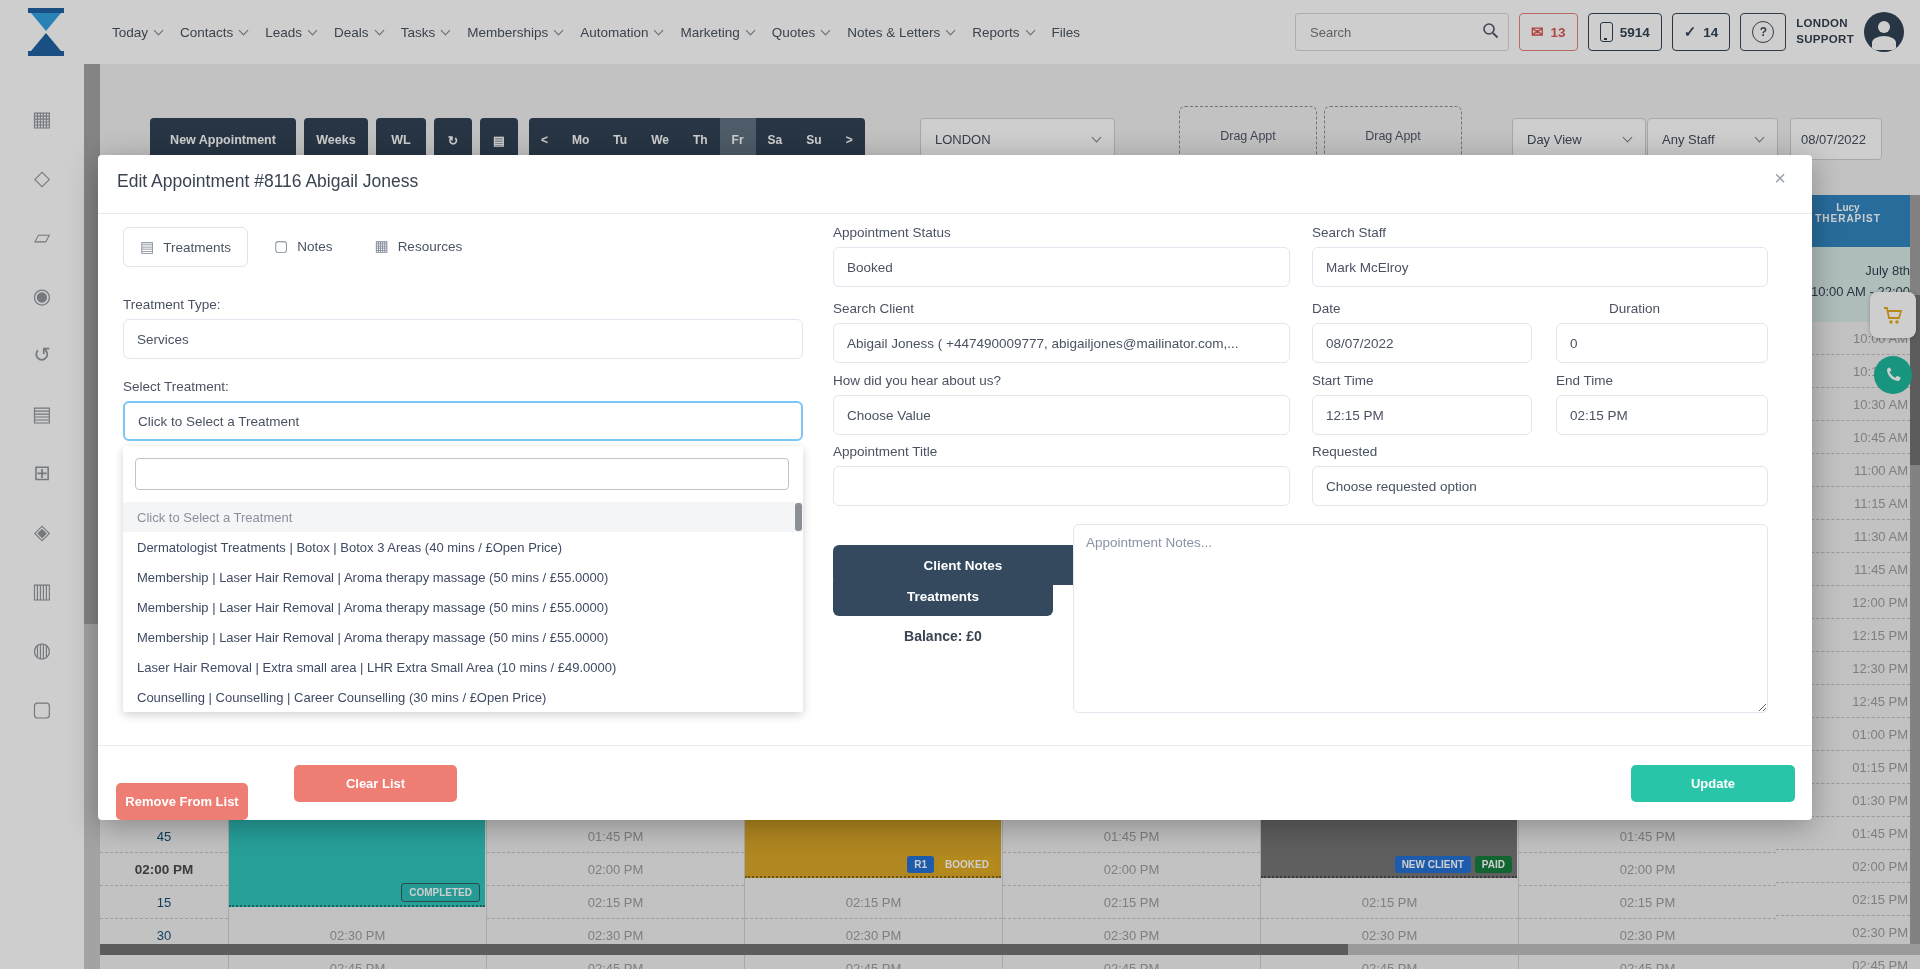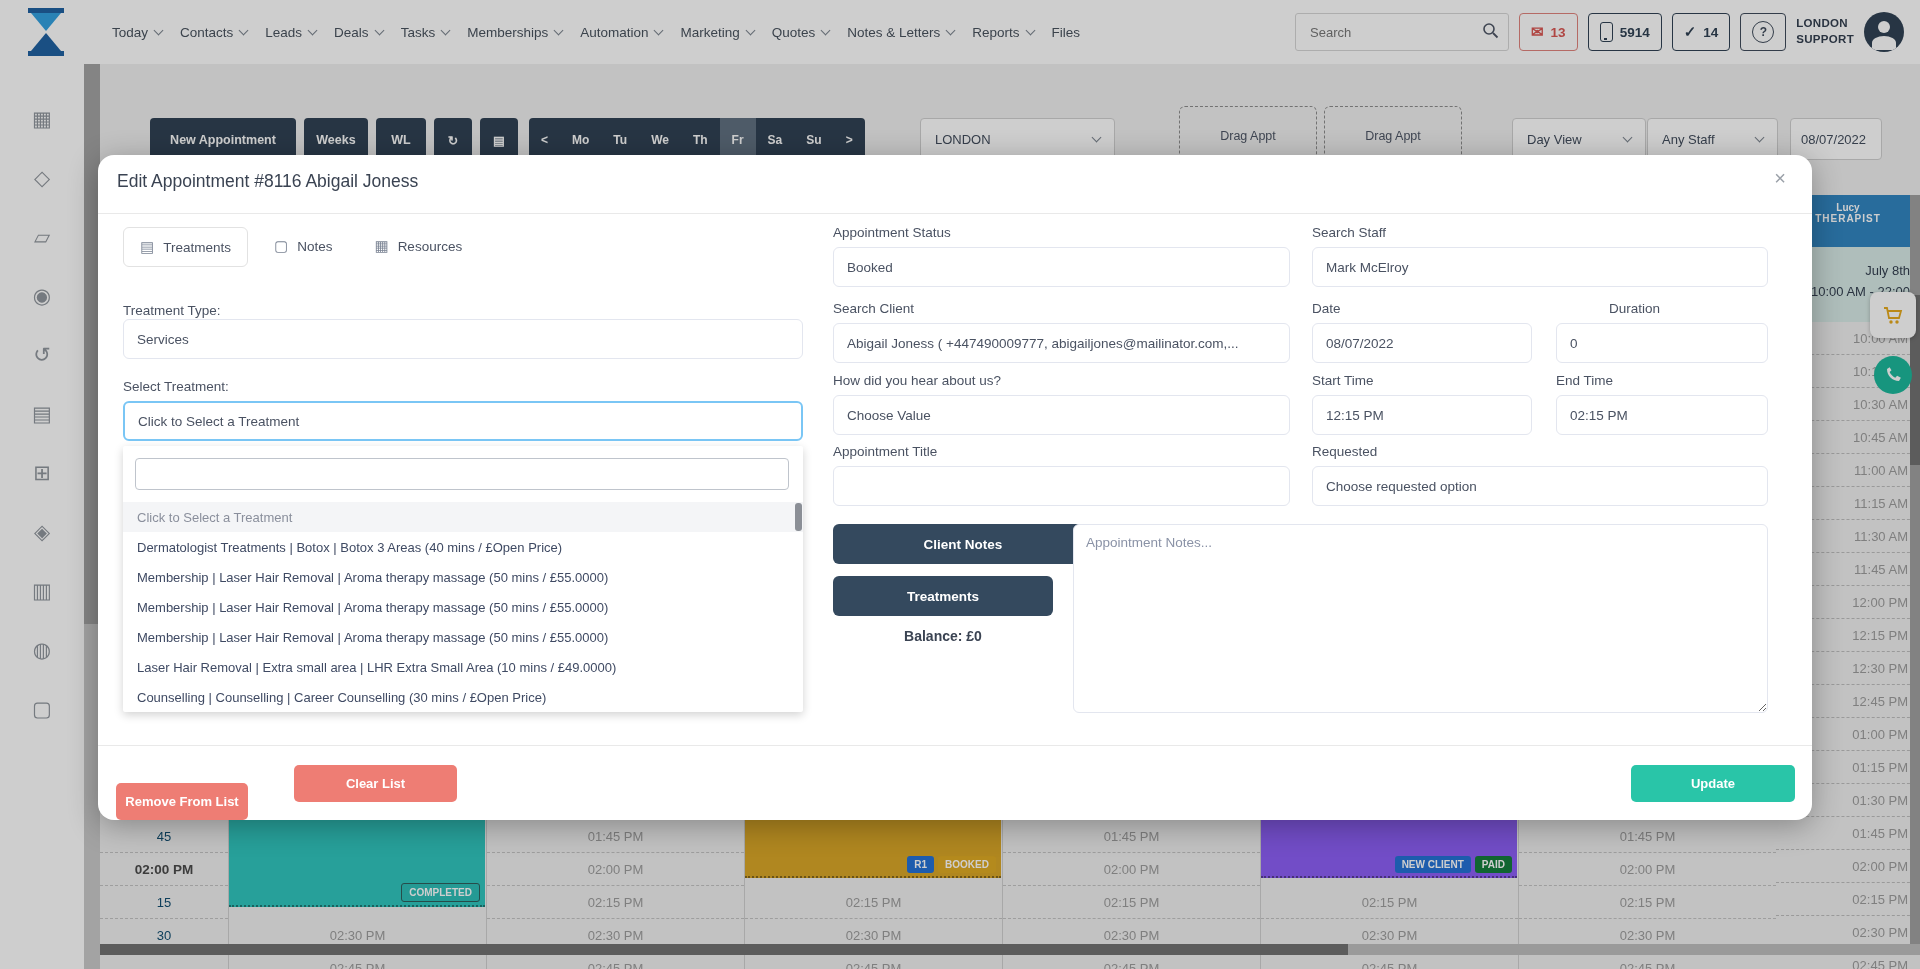--- a/index.html
+++ b/index.html
@@ -65,21 +65,21 @@
   .bdg-completed{background:#29bdb6;border:1px solid #2c5a58;}
   .bdg-blue{background:#1f6fd6;}
   .bdg-booked{background:#dfa91f;}
   .bdg-paid{background:#0f7a38;}
   .hsb{background:#bdbdbd;}
   .hsb-thumb{height:100%;background:#6f6f6f;cursor:pointer;}
   .fab-cart{width:46px;height:46px;background:#fff;border-radius:8px;box-shadow:0 1px 4px rgba(0,0,0,.25);display:flex;align-items:center;justify-content:center;cursor:pointer;}
   .fab-phone{width:38px;height:38px;background:#17b79a;border-radius:50%;display:flex;align-items:center;justify-content:center;cursor:pointer;}
   
   .overlay{background:rgba(25,25,25,0.21);z-index:5;}
-  .modal{background:#fff;border-radius:16px;z-index:10;box-shadow:0 6px 30px rgba(0,0,0,.3);}
+  .modal{background:#fff;border-radius:4px;z-index:10;box-shadow:0 6px 30px rgba(0,0,0,.3);}
   .m-title{position:absolute;left:19px;top:16px;font-size:17.5px;color:#3a4352;font-weight:500;}
   .m-close{position:absolute;right:26px;top:12px;font-size:20px;color:#9aa0a8;cursor:pointer;}
   .m-divider{position:absolute;left:0;width:100%;border-top:1px solid #e9e9e9;}
   .m-tabs{position:absolute;display:flex;gap:10px;}
   .tab{display:flex;align-items:center;gap:9px;padding:0 16px;height:38px;font-size:13.5px;color:#4a5262;cursor:pointer;border-radius:6px;}
   .tab.active{border:1px solid #e2e2e2;}
   .tab-ic{color:#7b8494;font-size:15px;}
   .f-label{font-size:13.5px;color:#4a5262;}
   .tb-input{height:40px;border:1px solid #e3e6ef;border-radius:6px;background:#fff;font-size:13.5px;color:#4a5262;padding:0 13px;display:flex;align-items:center;box-sizing:border-box;cursor:pointer;white-space:nowrap;overflow:hidden;}
   .focus-blue{border:2px solid #7ac6f5;}
@@ -398,21 +398,21 @@
         <div class="crow">02:45 PM</div>
       </div>
   </div>
   <div class="ccol">
     <div style="padding-top:66px">
 
     <div class="crow">02:15 PM</div>
         <div class="crow">02:30 PM</div>
         <div class="crow">02:45 PM</div>
       </div>
-    <div class="blk" style="height:56px;background:#8b5cf6">
+    <div class="blk" style="height:56px;background:#737373">
       <div class="bwrap">
         <span class="bdg bdg-blue">NEW CLIENT</span>
         <span class="bdg bdg-paid">PAID</span>
       </div>
     </div>
   </div>
   <div class="ccol">
     <div>
 
     <div class="crow">01:45 PM</div>
@@ -442,21 +442,21 @@
     <div class="tab">
       <span class="tab-ic">▢</span>
       <span>Notes</span>
     </div>
     <div class="tab">
       <span class="tab-ic">▦</span>
       <span>Resources</span>
     </div>
   </div>
 
-  <div class="f-label abs" style="left:25px;top:148px">Treatment Type:</div>
+  <div class="f-label abs" style="left:25px;top:142px">Treatment Type:</div>
   <div class="tb-input abs" style="left:25px;top:164px;width:680px">
     <span>Services</span>
   </div>
   <div class="f-label abs" style="left:25px;top:224px">Select Treatment:</div>
   <div class="tb-input focus-blue abs" style="left:25px;top:246px;width:680px">
     <span>Click to Select a Treatment</span>
   </div>
   <div class="dd-panel abs" style="left:25px;top:291px;width:680px;height:266px">
     <input class="dd-search" style="">
     <div class="dd-list">
@@ -509,21 +509,21 @@
 
   <div class="f-label abs" style="left:735px;top:289px">Appointment Title</div>
   <div class="tb-input abs" style="left:735px;top:311px;width:457px">
     <span></span>
   </div>
   <div class="f-label abs" style="left:1214px;top:289px">Requested</div>
   <div class="tb-input abs" style="left:1214px;top:311px;width:456px">
     <span>Choose requested option</span>
   </div>
 
-  <div class="btn-dark abs" style="left:735px;top:369px;width:260px">Client Notes</div>
+  <div class="btn-dark abs" style="left:735px;top:390px;width:260px">Client Notes</div>
   <div class="btn-dark abs" style="left:735px;top:421px;width:220px">Treatments</div>
   <div class="balance abs" style="left:735px;top:473px;width:220px">Balance: £0</div>
   <textarea class="m-notes abs" style="left: 975px; top: 369px; width: 695px; height: 189px;" placeholder="Appointment Notes..."></textarea>
 
   <div class="m-divider" style="top:590px"></div>
   <div class="btn-salmon abs" style="left:18px;top:628px;width:132px">Remove From List</div>
   <div class="btn-salmon abs" style="left:196px;top:610px;width:163px">Clear List</div>
   <div class="btn-teal abs" style="left:1533px;top:610px;width:164px">Update</div>
 </div>
 

